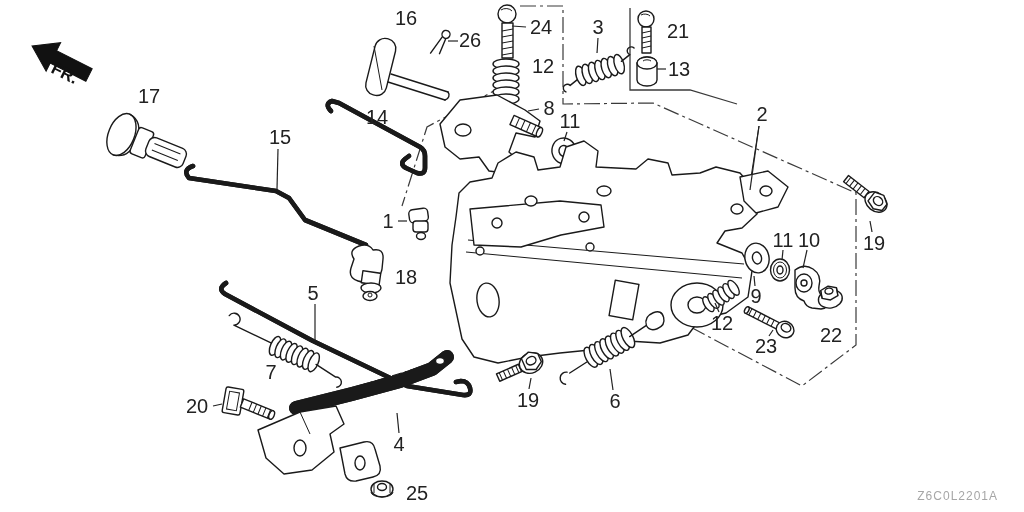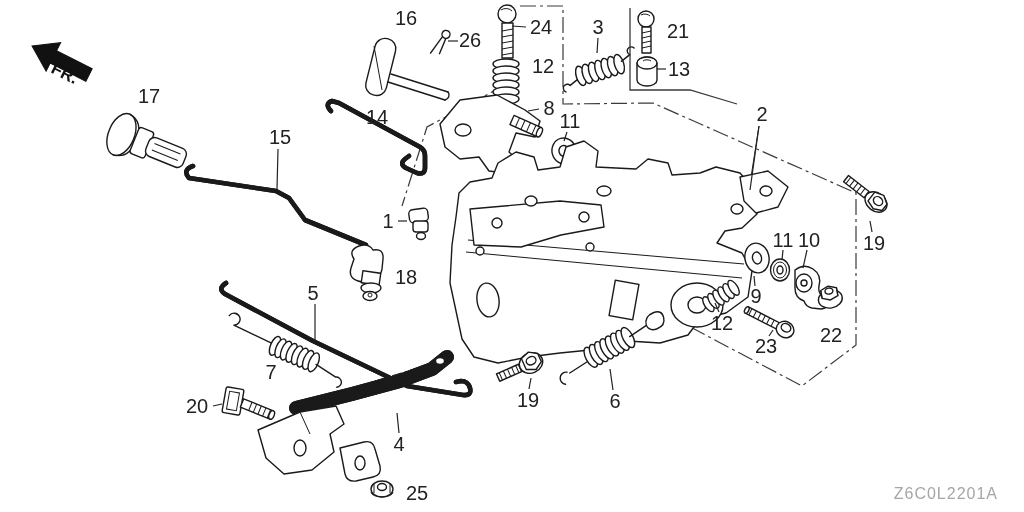--- a/index.html
+++ b/index.html
@@ -15,21 +15,21 @@
   .tubeB{stroke:#fff;stroke-width:2.2;fill:none;stroke-linejoin:round;stroke-linecap:round;}
   .armA{stroke:var(--line,#1a1a1a);stroke-width:14;fill:none;stroke-linejoin:round;stroke-linecap:round;}
   .armB{stroke:#fff;stroke-width:11.2;fill:none;stroke-linejoin:round;stroke-linecap:round;}
   .ctr{stroke:var(--line,#1a1a1a);stroke-width:1;fill:none;stroke-dasharray:10 3 2 3;}
   #callout-layer text{font-family:"Liberation Sans",sans-serif;font-size:20px;fill:var(--label,#222);}
   #callout-layer line{stroke:var(--label,#222);stroke-width:1.2;}
   .watermark{position:absolute;left:252px;top:203px;font-family:"Liberation Serif",serif;
     font-weight:700;font-size:102px;line-height:1;letter-spacing:2px;color:var(--wm,#d6d6d6);
     mix-blend-mode:multiply;white-space:nowrap;pointer-events:none;}
   .watermark sup{font-size:20px;font-weight:700;vertical-align:58px;letter-spacing:0;}
-  .diagram-code{position:absolute;right:26px;bottom:9px;font-size:16px;letter-spacing:1px;color:var(--code,#a6a6a6);}
+  .diagram-code{position:absolute;right:26px;bottom:9px;font-size:12px;letter-spacing:1px;color:var(--code,#a6a6a6);}
   .frtext{font-family:"Liberation Sans",sans-serif;font-weight:bold;font-size:17px;fill:#111;}
 </style>
 </head>
 <body>
 
 <div class="stage">
 
 <svg width="1024" height="512" viewBox="0 0 1024 512">
 
   <g>

